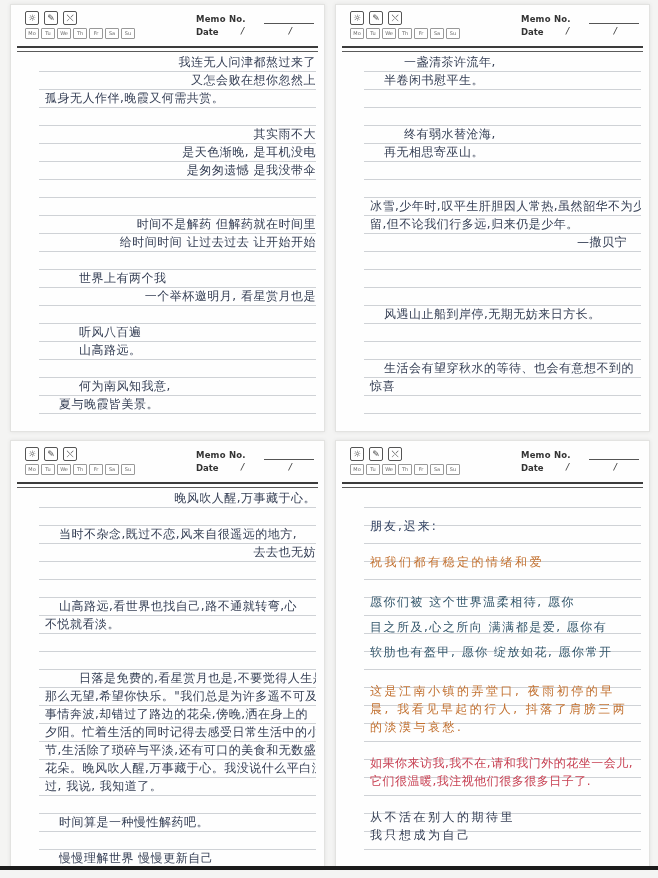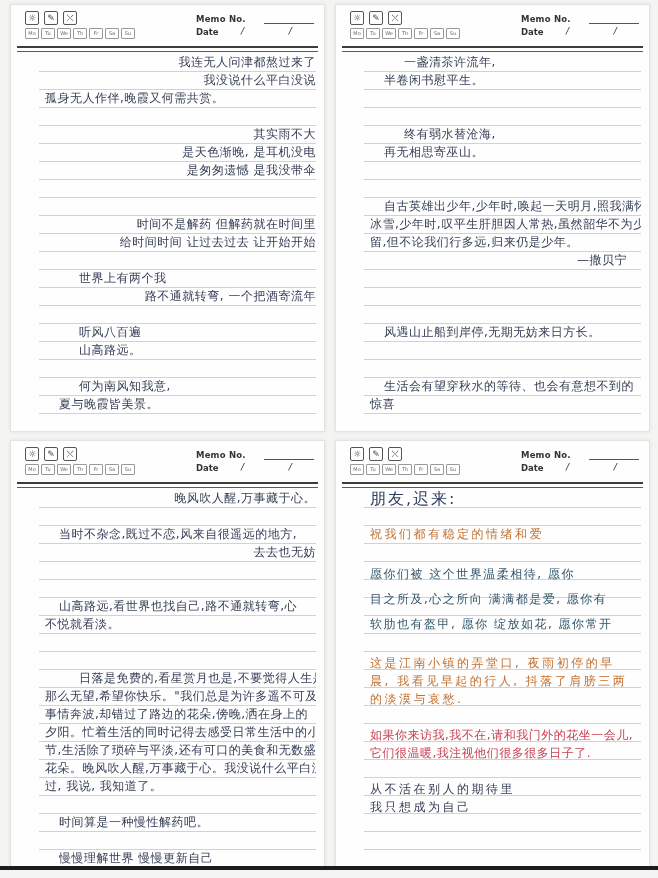--- a/index.html
+++ b/index.html
@@ -78,21 +78,21 @@
     color:var(--ink,#343e54);
     white-space:nowrap;
     letter-spacing:.5px;
     overflow:hidden;
   }
   .c{text-align:right;}
   .r{text-align:right;padding-right:14px;}
   .l{padding-left:6px;}
   .ind{padding-left:40px;}
   .ind2{padding-left:20px;}
-  .greet{font-size:16px;color:var(--greet,#2e3e5e);letter-spacing:2px;}
+  .greet{font-size:12px;color:var(--greet,#2e3e5e);letter-spacing:2px;margin-top:28px;}
   .org{color:var(--orange,#c2702f);}
   .red{color:var(--red,#c84052);}
   .teal{color:var(--teal,#33566b);}
   .tall{height:25px;line-height:24px;font-size:12px;letter-spacing:1.5px;}
   .sp{letter-spacing:2.5px;}
 </style>
 </head>
 <body>
 
 <div class="board">
@@ -125,33 +125,33 @@
           <span class="date-line">
             <span class="slash">/</span>
             <span class="slash">/</span>
           </span>
         </div>
       </div>
     </div>
     <div class="dbl-rule"></div>
     <div class="sheet">
         <div class="hl c">我连无人问津都熬过来了</div>
-        <div class="hl c">我没说什么平白没说</div>
+        <div class="hl c">又怎会败在想你忽然上</div>
         <div class="hl l">孤身无人作伴,晚霞又何需共赏。</div>
         <div class="hl "></div>
         <div class="hl c">其实雨不大</div>
         <div class="hl c">是天色渐晚, 是耳机没电</div>
         <div class="hl c">是匆匆遗憾  是我没带伞</div>
         <div class="hl "></div>
         <div class="hl "></div>
         <div class="hl c">时间不是解药  但解药就在时间里</div>
         <div class="hl c">给时间时间  让过去过去  让开始开始</div>
         <div class="hl "></div>
         <div class="hl ind">世界上有两个我</div>
-        <div class="hl c">路不通就转弯, 一个把酒寄流年</div>
+        <div class="hl c">一个举杯邀明月, 看星赏月也是</div>
         <div class="hl "></div>
         <div class="hl ind">听风八百遍</div>
         <div class="hl ind">山高路远。</div>
         <div class="hl "></div>
         <div class="hl ind">何为南风知我意,</div>
         <div class="hl ind2">夏与晚霞皆美景。</div>
       </div>
   </div>
 
   <div class="page">
@@ -189,21 +189,20 @@
     <div class="dbl-rule"></div>
     <div class="sheet">
         <div class="hl ind">一盏清茶许流年,</div>
         <div class="hl ind2">半卷闲书慰平生。</div>
         <div class="hl "></div>
         <div class="hl "></div>
         <div class="hl ind">终有弱水替沧海,</div>
         <div class="hl ind2">再无相思寄巫山。</div>
         <div class="hl "></div>
         <div class="hl "></div>
-        <div class="hl ind2">自古英雄出少年,少年时,唤起一天明月,照我满怀</div>
         <div class="hl l">冰雪,少年时,叹平生肝胆因人常热,虽然韶华不为少年</div>
         <div class="hl l">留,但不论我们行多远,归来仍是少年。</div>
         <div class="hl r">—撒贝宁</div>
         <div class="hl "></div>
         <div class="hl "></div>
         <div class="hl "></div>
         <div class="hl ind2">风遇山止船到岸停,无期无妨来日方长。</div>
         <div class="hl "></div>
         <div class="hl "></div>
         <div class="hl ind2">生活会有望穿秋水的等待、也会有意想不到的</div>

